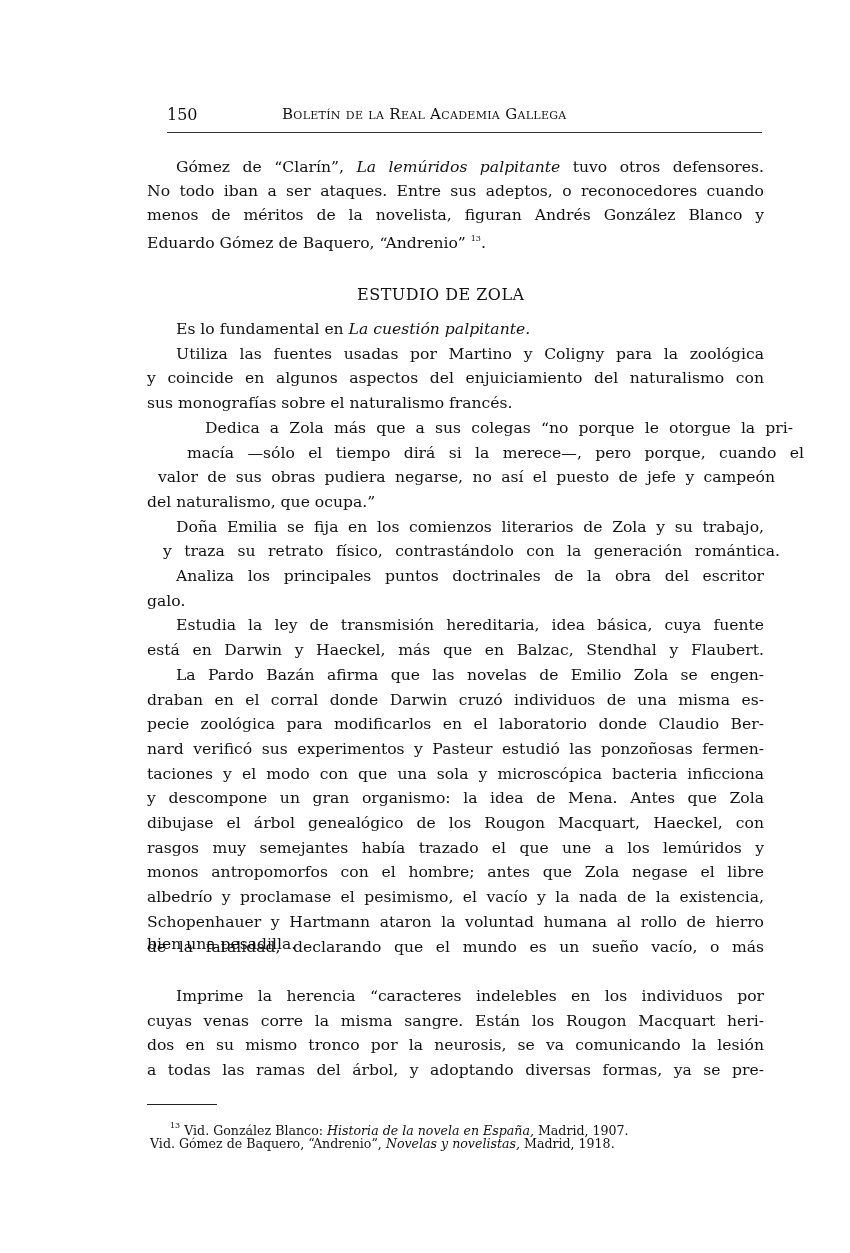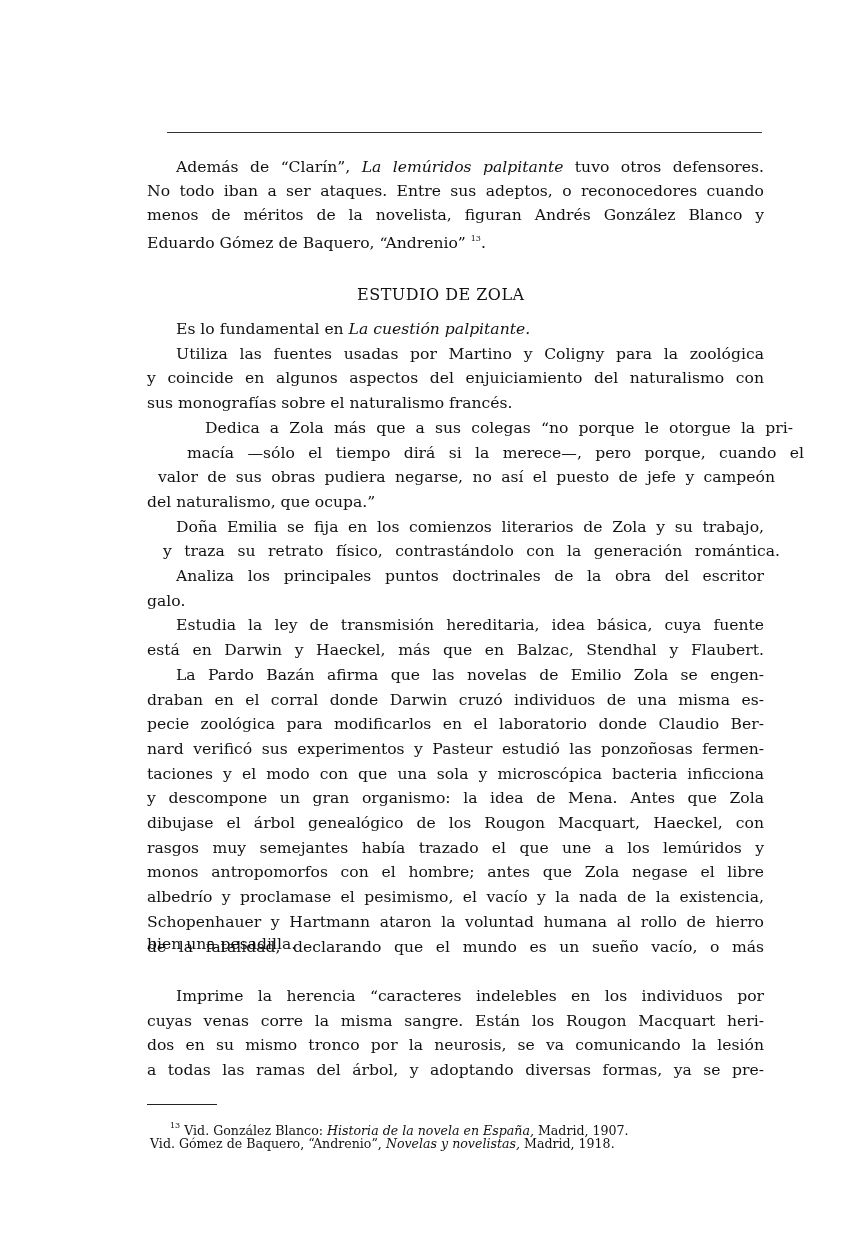--- a/index.html
+++ b/index.html
@@ -20,24 +20,28 @@
   sup { font-size: 8px; vertical-align: 7px; }
   .fn-rule { position: absolute; left: 147px; top: 1104px; width: 70px; border-top: 1px solid #222; }
   .footnotes { position: absolute; left: 150px; top: 1117px; width: 614px; font-family: "DejaVu Serif", serif; font-size: 12.6px; }
   .fn-line { position: absolute; left: 0; white-space: nowrap; height: 18px; line-height: 18px; }
 </style>
 </head>
 <body>
 
 <div class="page">
 
+  <div class="running-head">
+    <span class="page-number">150</span>
+    <span class="journal-title">Boletín de la Real Academia Gallega</span>
+  </div>
   <div class="head-rule"></div>
 
   <div class="text" style="top:155px">
-    <div class="line indent justify" style="top:0"><span>Además de “Clarín”, </span><i>La lemúridos palpitante</i><span> tuvo otros defensores.</span></div>
+    <div class="line indent justify" style="top:0"><span>Gómez de “Clarín”, </span><i>La lemúridos palpitante</i><span> tuvo otros defensores.</span></div>
     <div class="line justify" style="top:24px">No todo iban a ser ataques. Entre sus adeptos, o reconocedores cuando</div>
     <div class="line justify" style="top:48px">menos de méritos de la novelista, figuran Andrés González Blanco y</div>
     <div class="line" style="top:72px"><span>Eduardo Gómez de Baquero, “Andrenio”</span> <sup>13</sup>.</div>
   </div>
 
   <div class="heading">ESTUDIO DE ZOLA</div>
 
   <div class="text" id="main-text" style="top:317px">
       <div class="line indent" style="top: 0px;"><span>Es lo fundamental en </span><i>La cuestión palpitante.</i></div>
       <div class="line indent justify" style="top: 25px;"><span>Utiliza las fuentes usadas por Martino y Coligny para la zoológica</span></div>

